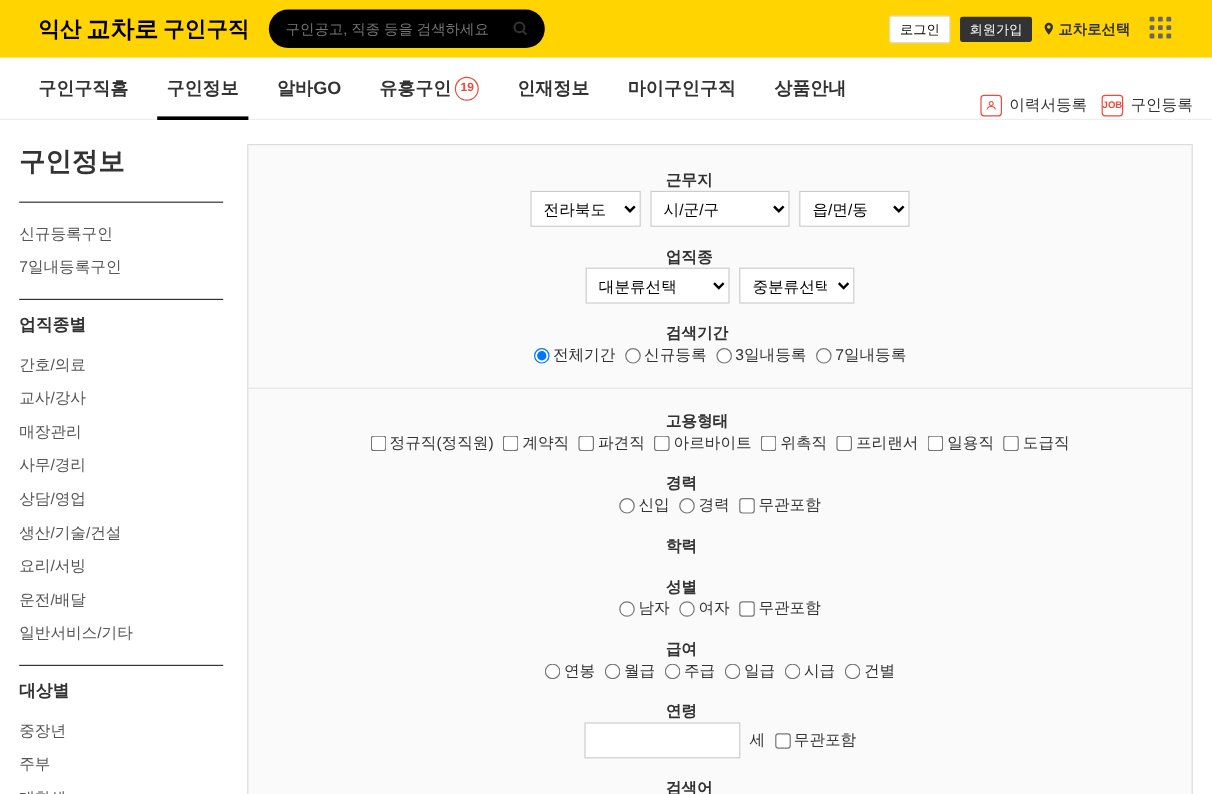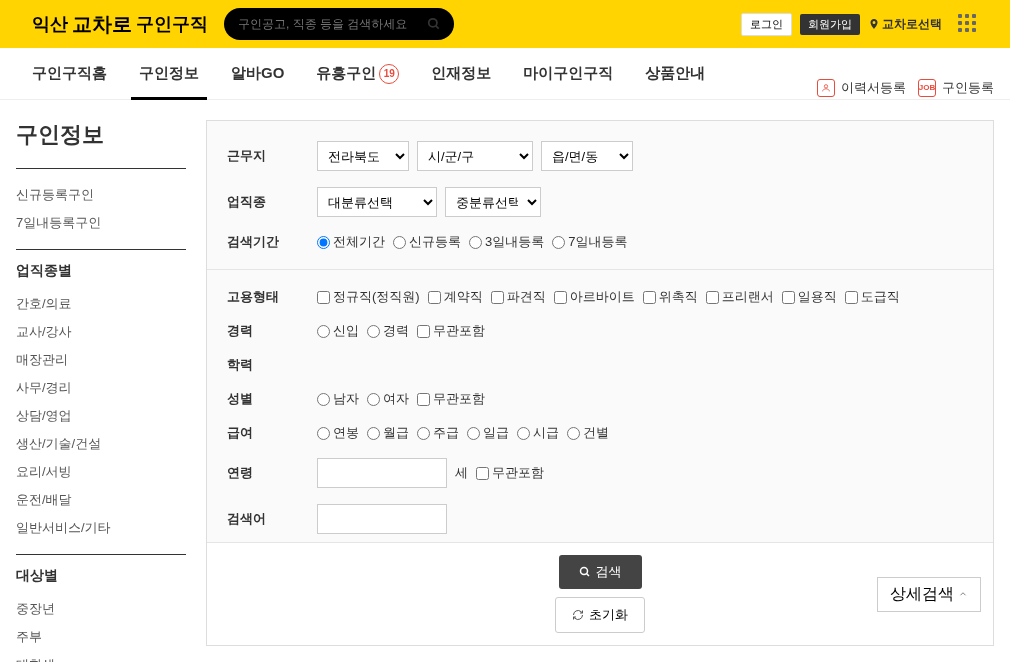--- a/index.html
+++ b/index.html
@@ -25,21 +25,21 @@
 .nav-reg-icon { width: 18px; height: 18px; border: 1.5px solid #e74c3c; border-radius: 3px; display: flex; align-items: center; justify-content: center; }
 .nav-reg-icon svg { stroke: #e74c3c; }
 .content { display: flex; padding: 20px 16px; gap: 20px; }
 .sidebar { width: 170px; flex-shrink: 0; }
 .sidebar h1 { font-size: 22px; font-weight: bold; margin-bottom: 18px; }
 .sidebar-group { border-top: 1px solid #333; padding: 12px 0; }
 .sidebar-group h3 { font-size: 14px; font-weight: bold; margin-bottom: 10px; }
 .sidebar-link { display: block; padding: 5px 0; font-size: 13px; color: #555; cursor: pointer; }
 .main { flex: 1; }
 .filter-box { border: 1px solid #ddd; background: #fafafa; padding: 12px 0 0 0; }
-.filter-row { display: flex; align-items: center; padding: 8px 20px; }
+.filter-row { display: flex; align-items: center; padding: 8px 20px; flex-direction: column; }
 .filter-label { width: 90px; font-size: 13px; font-weight: bold; flex-shrink: 0; }
 .filter-ctrls { display: flex; align-items: center; gap: 8px; flex-wrap: wrap; }
 .filter-ctrls select { height: 30px; border: 1px solid #ccc; padding: 0 6px; font-size: 13px; background: #fff; }
 .filter-ctrls input[type=text] { height: 30px; border: 1px solid #ccc; padding: 0 6px; font-size: 13px; width: 130px; }
 .radio-item, .check-item { display: flex; align-items: center; gap: 3px; font-size: 13px; cursor: pointer; }
 .radio-item input, .check-item input { margin: 0; }
 .divider { height: 1px; background: #e5e5e5; margin: 10px 0; }
 .action-bar { background: #fff; border-top: 1px solid #e5e5e5; padding: 12px; display: flex; align-items: center; justify-content: center; gap: 8px; position: relative; flex-direction: column; }
 .btn-search { background: #444; color: #fff; border: none; padding: 8px 20px; font-size: 13px; cursor: pointer; border-radius: 3px; display: flex; align-items: center; gap: 5px; }
 .btn-reset { background: #fff; border: 1px solid #ccc; padding: 8px 16px; font-size: 13px; cursor: pointer; border-radius: 3px; display: flex; align-items: center; gap: 5px; }

